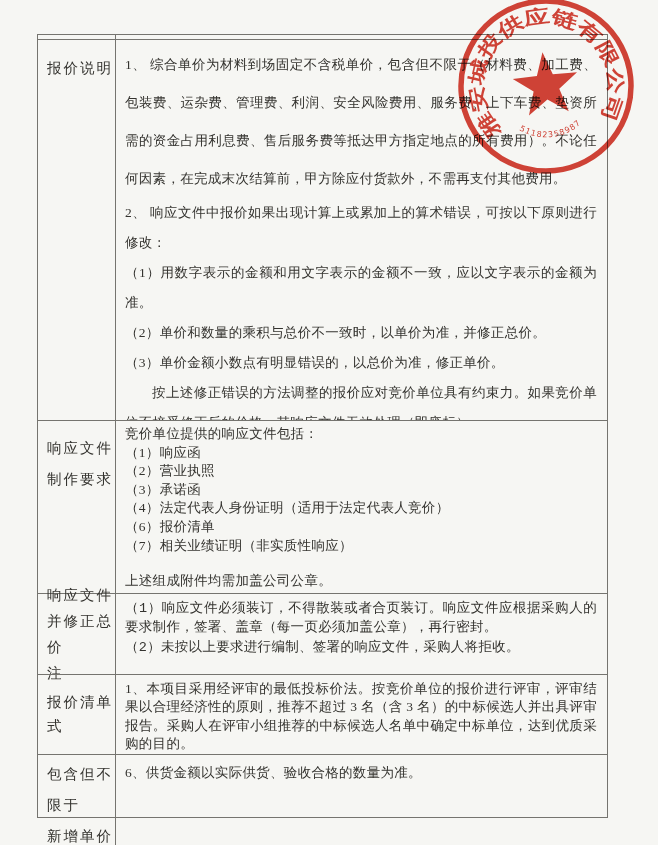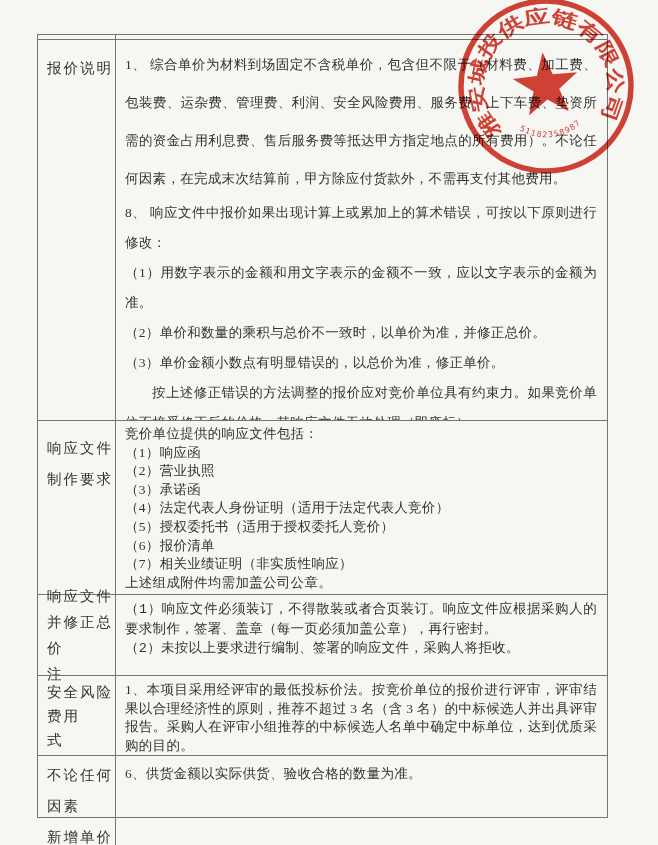--- a/index.html
+++ b/index.html
@@ -43,21 +43,21 @@
   .r1 .hcell{padding-top:13px;}
   .r1 .ccell{padding-top:6px;}
   .r1 .ccell p.loose{line-height:38px;}
   .r1 .ccell p.mid{line-height:30px;}
   .r1 .ccell p.indent{text-indent:2em;}
 
   .r2 .hcell{padding-top:12px;}
   .r2 .hcell .hline{line-height:31px;}
   .r2 .ccell{padding-top:4px;}
   .r2 .ccell p{line-height:18.6px;}
-  .r2 .ccell p.gap{margin-top:0;}
+  .r2 .ccell p.gap{margin-top:17px;}
 
   .r3 .hcell{justify-content:center;}
   .r3 .hcell .hline{line-height:26px;}
   .r3 .ccell{padding-top:5px;font-family:Liberation Mono, monospace;}
   .r3 .ccell p{line-height:19.5px;}
 
   .r4 .hcell{justify-content:center;}
   .r4 .hcell .hline{line-height:24px;}
   .r4 .ccell{padding-top:5px;}
   .r4 .ccell p{line-height:18.5px;}
@@ -88,72 +88,71 @@
       <div class="hcell"></div>
       <div class="ccell"></div>
     </div>
 
     <div class="trow r1">
       <div class="hcell">
         <div class="hline">报价说明</div>
       </div>
       <div class="ccell">
         <p class="loose">1、 综合单价为材料到场固定不含税单价，包含但不限于（材料费、加工费、包装费、运杂费、管理费、利润、安全风险费用、服务费、上下车费、垫资所需的资金占用利息费、售后服务费等抵达甲方指定地点的所有费用）。不论任何因素，在完成末次结算前，甲方除应付货款外，不需再支付其他费用。</p>
-        <p class="mid">8、 响应文件中报价如果出现计算上或累加上的算术错误，可按以下原则进行修改：</p>
+        <p class="mid">2、 响应文件中报价如果出现计算上或累加上的算术错误，可按以下原则进行修改：</p>
         <p class="mid">（1）用数字表示的金额和用文字表示的金额不一致，应以文字表示的金额为准。</p>
         <p class="mid">（2）单价和数量的乘积与总价不一致时，以单价为准，并修正总价。</p>
         <p class="mid">（3）单价金额小数点有明显错误的，以总价为准，修正单价。</p>
         <p class="mid indent">按上述修正错误的方法调整的报价应对竞价单位具有约束力。如果竞价单位不接受修正后的价格，其响应文件无效处理（即废标）。</p>
 
       </div>
     </div>
 
     <div class="trow r2">
       <div class="hcell">
         <div class="hline">响应文件</div>
         <div class="hline">制作要求</div>
       </div>
       <div class="ccell">
         <p>竞价单位提供的响应文件包括：</p>
         <p>（1）响应函</p>
         <p>（2）营业执照</p>
         <p>（3）承诺函</p>
         <p>（4）法定代表人身份证明（适用于法定代表人竞价）</p>
-        <p>（5）授权委托书（适用于授权委托人竞价）</p>
         <p>（6）报价清单</p>
         <p>（7）相关业绩证明（非实质性响应）</p>
         <p class="gap">上述组成附件均需加盖公司公章。</p>
       </div>
     </div>
 
     <div class="trow r3">
       <div class="hcell">
         <div class="hline">响应文件</div>
         <div class="hline">并修正总价</div>
         <div class="hline">注</div>
       </div>
       <div class="ccell">
         <p>（1）响应文件必须装订，不得散装或者合页装订。响应文件应根据采购人的要求制作，签署、盖章（每一页必须加盖公章），再行密封。</p>
         <p>（2）未按以上要求进行编制、签署的响应文件，采购人将拒收。</p>
       </div>
     </div>
 
     <div class="trow r4">
       <div class="hcell">
-        <div class="hline">安全风险费用</div>
+        <div class="hline">报价清单</div>
         <div class="hline">式</div>
       </div>
       <div class="ccell">
         <p>1、本项目采用经评审的最低投标价法。按竞价单位的报价进行评审，评审结果以合理经济性的原则，推荐不超过 3 名（含 3 名）的中标候选人并出具评审报告。采购人在评审小组推荐的中标候选人名单中确定中标单位，达到优质采购的目的。</p>
       </div>
     </div>
 
     <div class="trow r5">
       <div class="hcell">
-        <div class="hline">不论任何因素</div>
+        <div class="hline">包含但不限于</div>
         <div class="hline">新增单价原</div>
       </div>
       <div class="ccell">
         <p>6、供货金额以实际供货、验收合格的数量为准。</p>
       </div>
     </div>
 
   </div>
 
   <svg class="seal" viewBox="-96 -96 192 192" xmlns="http://www.w3.org/2000/svg">

